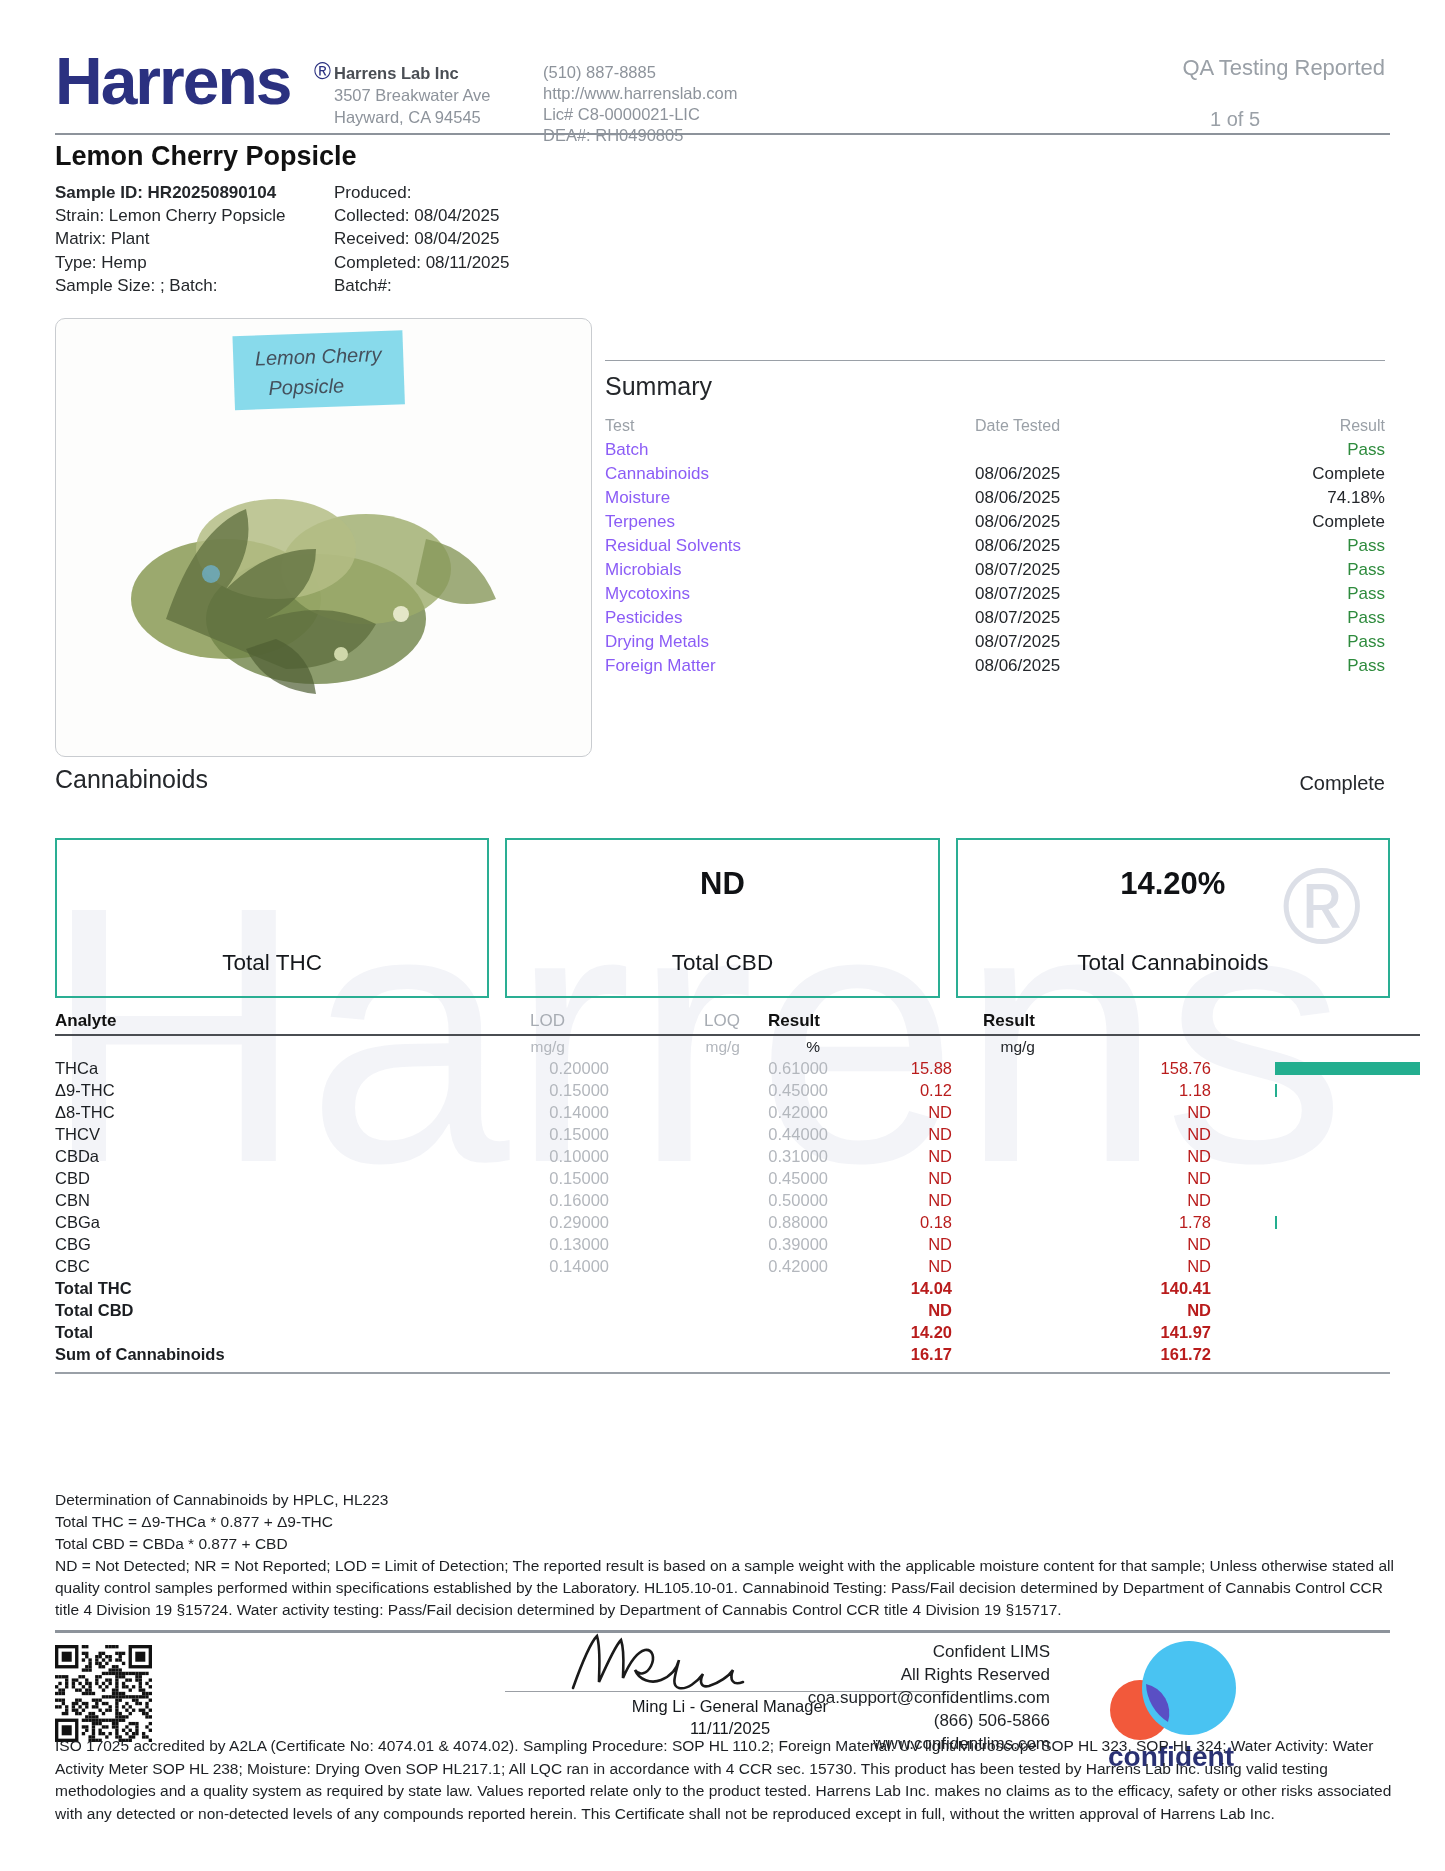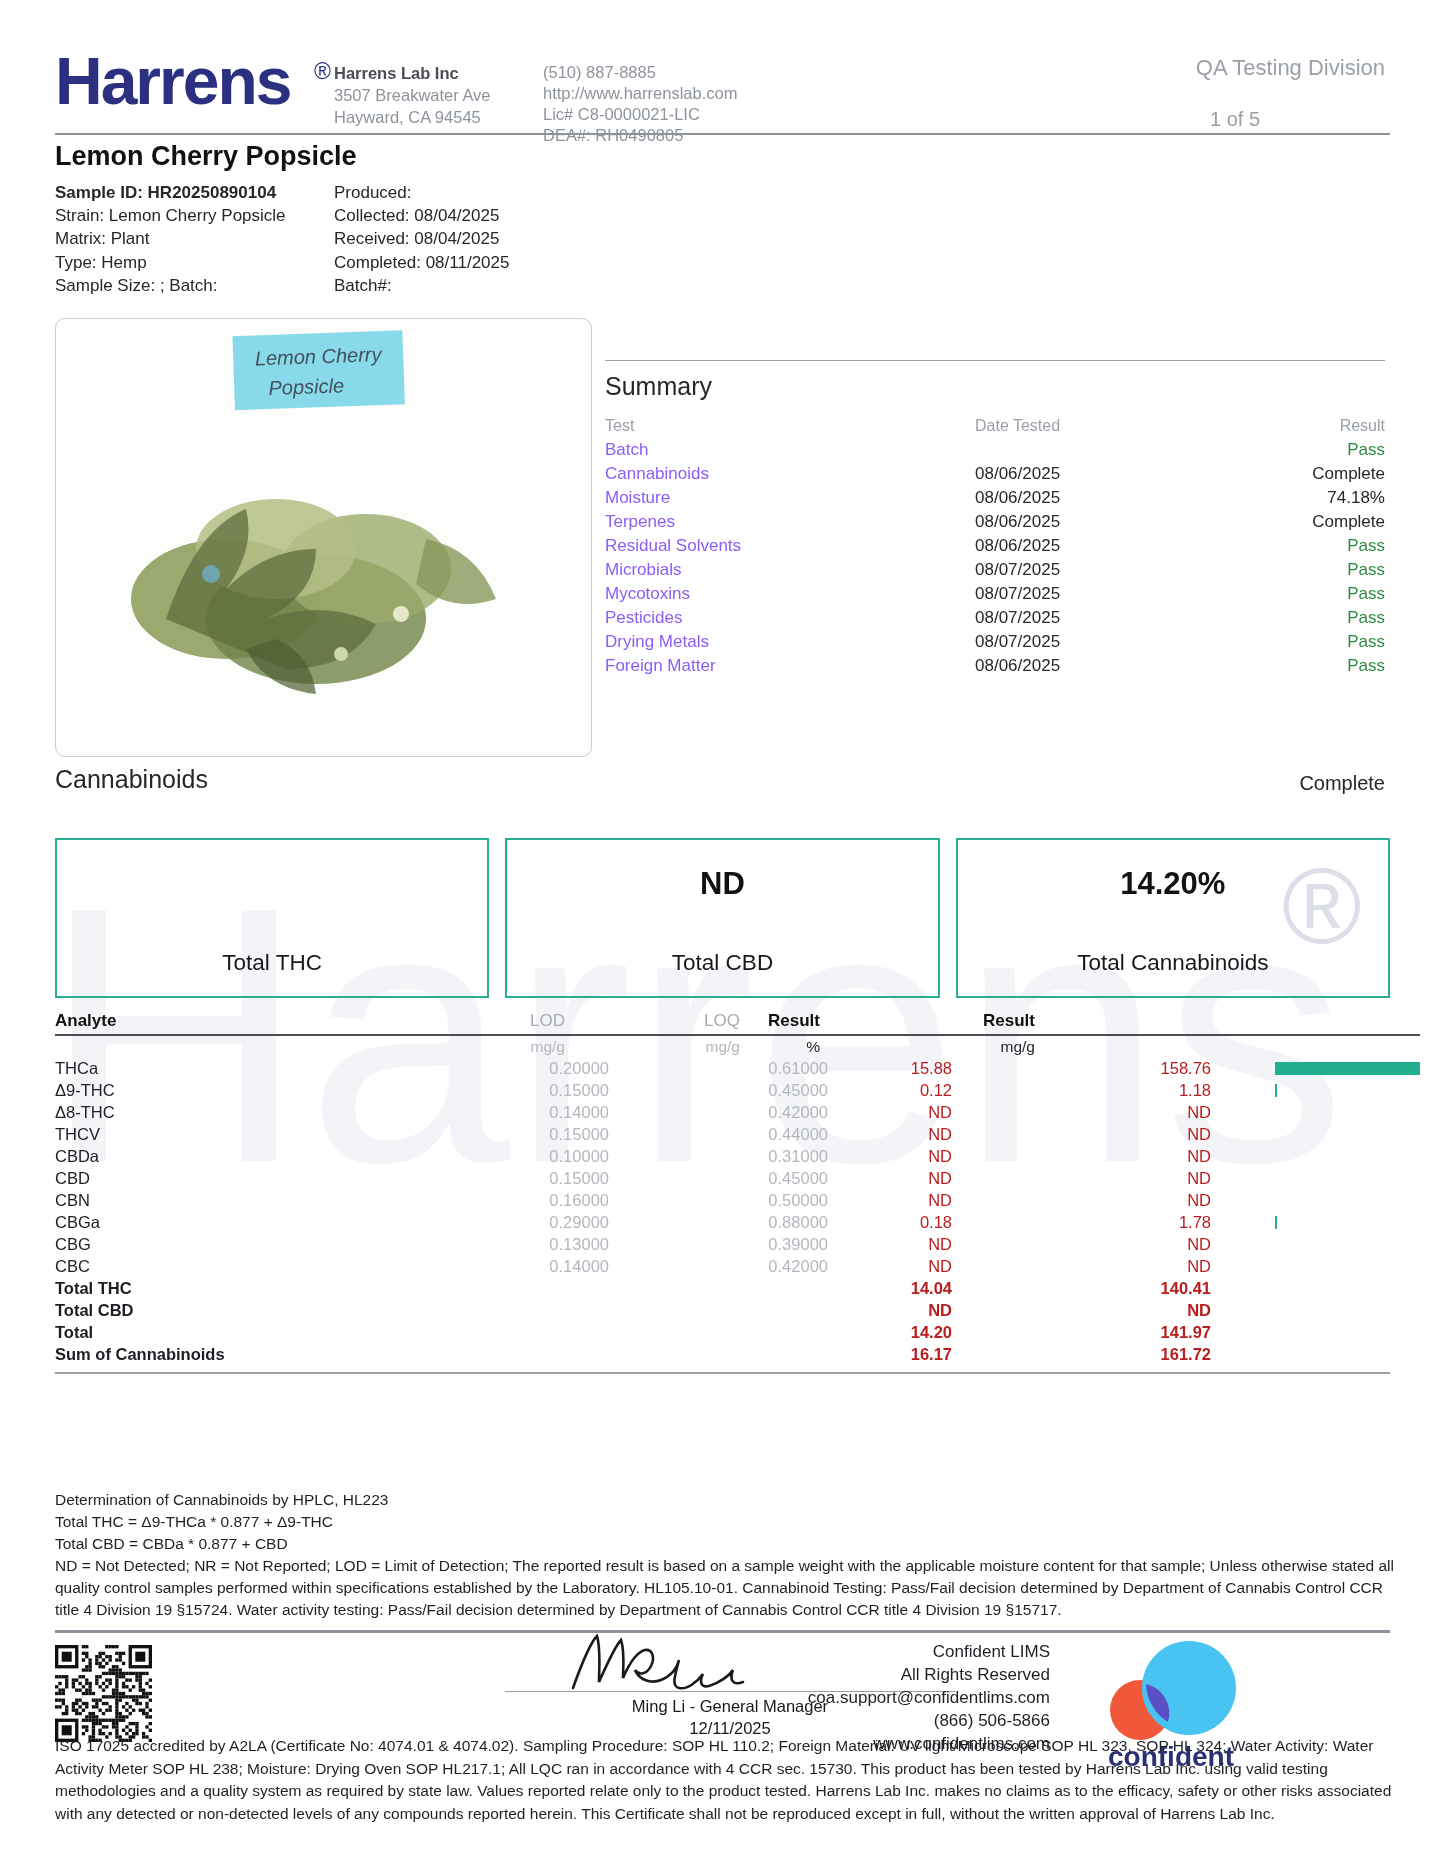--- a/index.html
+++ b/index.html
@@ -99,21 +99,21 @@
     <div>Hayward, CA 94545</div>
   </div>
 
   <div class="abs contact-block">
     <div>(510) 887-8885</div>
     <div>http://www.harrenslab.com</div>
     <div>Lic# C8-0000021-LIC</div>
     <div>DEA#: RH0490805</div>
   </div>
 
-  <div class="abs report-type">QA Testing Division</div>
+  <div class="abs report-type">QA Testing Reported</div>
   <div class="abs page-num">1 of 5</div>
   <div class="abs header-rule"></div>
 
   <div class="abs doc-title">Lemon Cherry Popsicle</div>
 
   <div class="abs info-col info-left">
     <div class="bold">Sample ID: HR20250890104</div>
     <div>Strain: Lemon Cherry Popsicle</div>
     <div>Matrix: Plant</div>
     <div>Type: Hemp</div>
@@ -683,21 +683,21 @@
       <rect x="21" y="28" width="1" height="1"></rect>
       <rect x="22" y="28" width="1" height="1"></rect>
       <rect x="28" y="28" width="1" height="1"></rect>
     </svg>
 
   <svg class="abs sig-svg" width="240" height="64" viewBox="0 0 240 64">
     <path d="M20,58 C30,30 38,12 44,6 C48,20 46,40 46,52 C54,34 62,16 68,10 C72,22 70,38 70,48 C76,34 84,22 92,20 C100,19 102,28 98,36 C94,44 86,46 82,40 C86,50 98,54 108,50 C118,46 124,38 126,30 C122,46 118,56 126,58 C134,60 144,52 150,44 C146,52 148,58 156,56 C166,53 176,46 180,40 C176,50 180,56 190,52" stroke="#1a1a1a" stroke-width="2.6" fill="none" stroke-linecap="round"></path>
   </svg>
   <div class="abs sig-line"></div>
   <div class="abs sig-name">Ming Li - General Manager</div>
-  <div class="abs sig-date">12/11/2025</div>
+  <div class="abs sig-date">11/11/2025</div>
 
   <div class="abs lims-block">
     <div>Confident LIMS</div>
     <div>All Rights Reserved</div>
     <div>coa.support@confidentlims.com</div>
     <div>(866) 506-5866</div>
     <div>www.confidentlims.com</div>
   </div>
 
   <svg class="abs conf-logo" width="170" height="145" viewBox="0 0 170 145">

